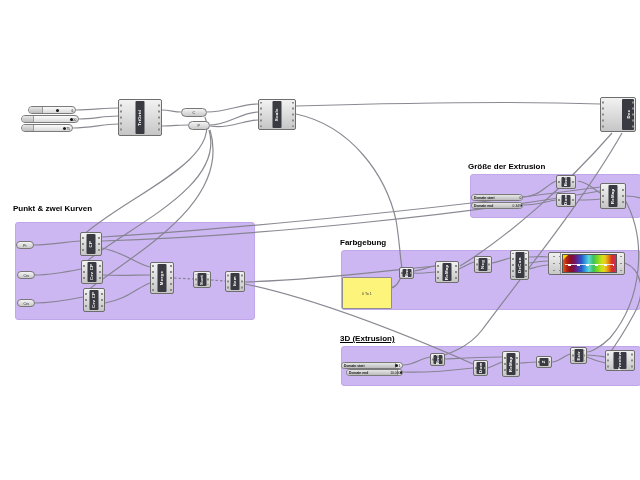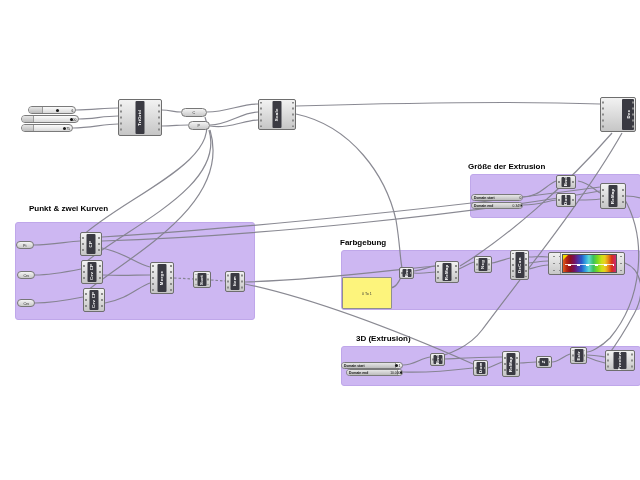--- a/index.html
+++ b/index.html
@@ -67,24 +67,24 @@
 </head>
 <body>
 
 <div id="canvas">
 
   <div class="grp" style="left:15px;top:222px;width:238px;height:96px;"></div>
   <div class="grp" style="left:470px;top:174px;width:169px;height:42px;"></div>
   <div class="grp" style="left:341px;top:250px;width:298px;height:58px;"></div>
   <div class="grp" style="left:341px;top:346px;width:298px;height:38px;"></div>
 
-  <span class="grp-label" style="left:13px;top:204px;margin-left:16px;">Punkt &amp; zwei Kurven</span>
+  <span class="grp-label" style="left:13px;top:204px;">Punkt &amp; zwei Kurven</span>
   <span class="grp-label" style="left:468px;top:162px;">Größe der Extrusion</span>
   <span class="grp-label" style="left:340px;top:238px;">Farbgebung</span>
-  <span class="grp-label" style="left:356px;top:334px;">3D (Extrusion)</span>
+  <span class="grp-label" style="left:340px;top:334px;text-decoration:underline;">3D (Extrusion)</span>
 
   <svg class="wires" width="640" height="480">
     <g fill="none" stroke="#80808a" stroke-width="1.2" opacity="0.92">
 
       <path d="M76,110 C92,110 104,108 118,108"></path>
       <path d="M79,119 C92,119 104,116 118,116"></path>
       <path d="M73,128 C90,128 104,124 118,124"></path>
 
       <path d="M162,110 C170,110 174,112 181,112"></path>
       <path d="M162,126 C172,126 180,125 188,125"></path>

